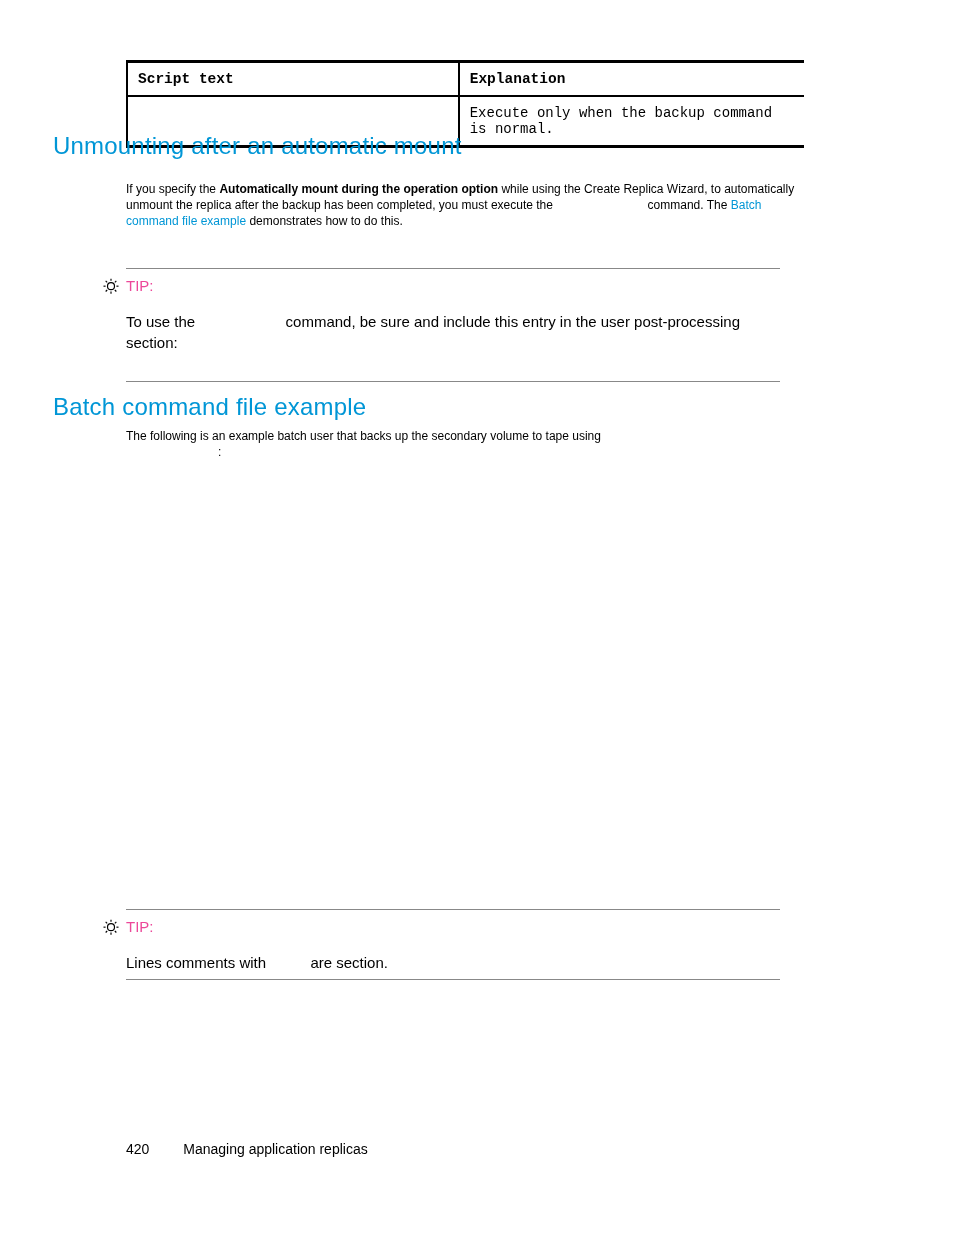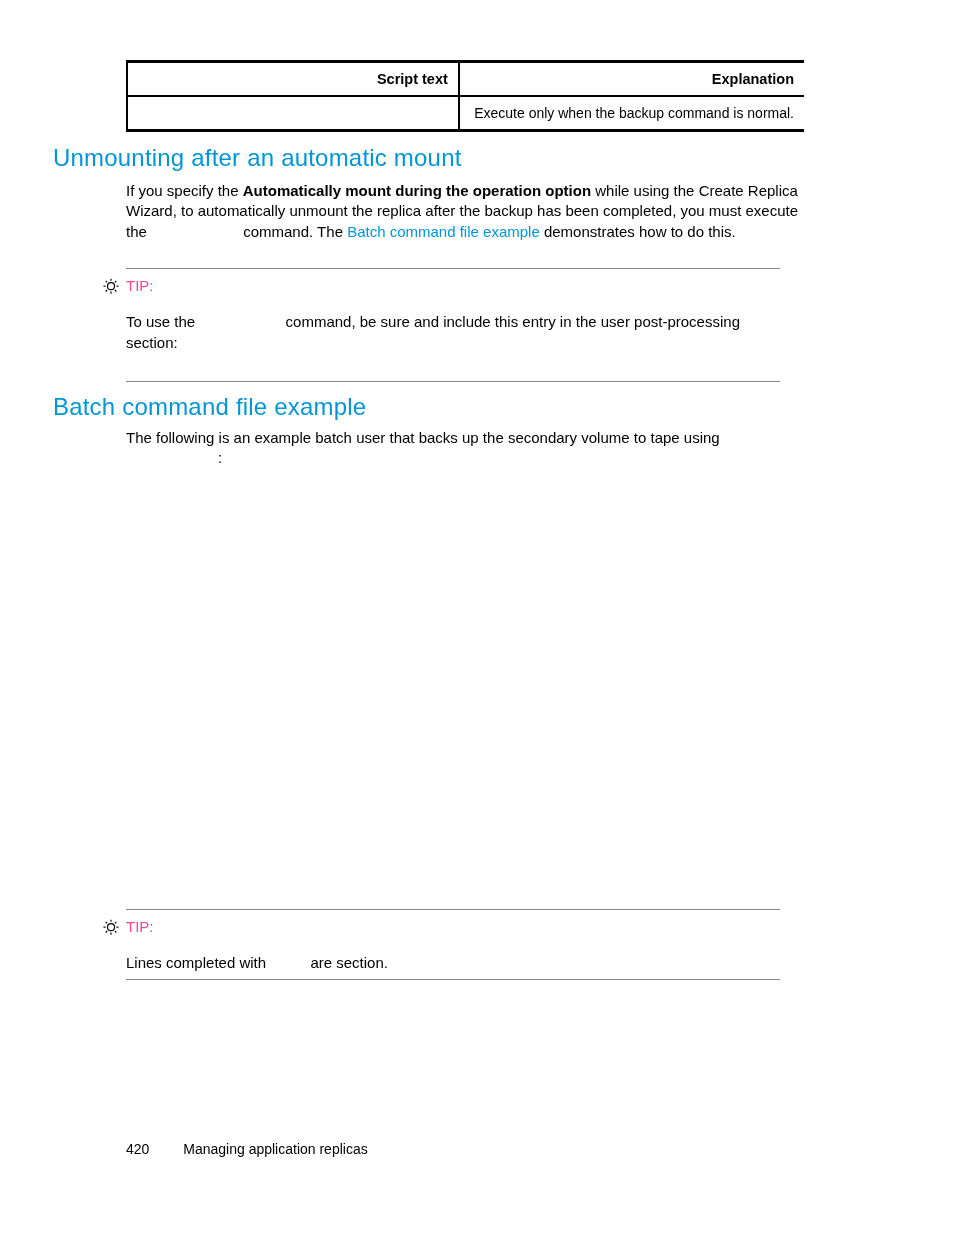--- a/index.html
+++ b/index.html
@@ -26,43 +26,44 @@
     top: 60px;
     width: 678px;
     border-top: 3px solid #000;
     border-bottom: 3px solid #000;
     border-collapse: collapse;
   }
   .tbl th, .tbl td {
     border-left: 2px solid #000;
     border-right: 0;
     padding: 8px 10px;
-    text-align: right;
+    text-align: left;
     vertical-align: top;
     font-size: 14.5px;
+    font-family: Liberation Mono, monospace;
   }
   .tbl th {
     font-weight: bold;
     border-bottom: 2px solid #000;
   }
   .tbl .col1 { width: 333px; }
   .tbl .col2 { width: 345px; }
   .tbl td.exp { font-size: 14px; }
 
   .heading1 {
     position: absolute;
     color: #0096d6;
     font-weight: normal;
     font-size: 24px;
     letter-spacing: 0.2px;
     font-family: Arial, Helvetica, sans-serif;
   }
   .body-para {
     position: absolute;
-    font-size: 15px;
+    font-size: 12px;
     line-height: 1.35;
   }
   .link { color: #0096d6; }
 
   .tip-box {
     position: absolute;
     left: 126px;
     width: 654px;
   }
   .tip-rule {
@@ -109,21 +110,21 @@
     <th class="col1">Script text</th>
     <th class="col2">Explanation</th>
   </tr>
   <tr>
     <td class="col1"></td>
     <td class="col2 exp">Execute only when the backup command is normal.</td>
   </tr>
 </tbody>
     </table>
 
-<div class="heading1" style="left:53px; top:144px;">Unmounting after an automatic mount</div>
+<div class="heading1" style="left:53px; top:132px;">Unmounting after an automatic mount</div>
 
 <div class="body-para" style="left:126px; top:181px; width:678px;">
   <span>If you specify the </span><b>Automatically mount during the operation option</b><span> while using the Create Replica Wizard, to automatically unmount the replica after the backup has been completed, you must execute the </span><span style="display:inline-block; width:88px;"></span><span> command. The </span><span class="link">Batch command file example</span><span> demonstrates how to do this.</span>
 </div>
 
 <span class="tip-icon" style="left:101px; top:277px;">
   <svg width="20" height="20" viewBox="0 0 24 24" fill="none" stroke="black" stroke-width="1.4">
     <circle cx="12" cy="11" r="4.2"></circle>
     <line x1="12" y1="2" x2="12" y2="4.5"></line>
     <line x1="12" y1="17.5" x2="12" y2="20"></line>
@@ -165,21 +166,21 @@
     <line x1="16.6" y1="6.4" x2="18.4" y2="4.6"></line>
     <line x1="5.6" y1="17.4" x2="7.4" y2="15.6"></line>
     <line x1="16.6" y1="15.6" x2="18.4" y2="17.4"></line>
   </svg>
 </span>
 <div class="tip-box" style="top:909px;">
   <hr class="tip-rule">
   <div style="height:8px;"></div>
   <span class="tip-label">TIP:</span>
   <div class="tip-body">
-    <span>Lines completed with </span><span style="display:inline-block; width:36px;"></span><span> are section.</span>
+    <span>Lines comments with </span><span style="display:inline-block; width:36px;"></span><span> are section.</span>
   </div>
   <div style="height:6px;"></div>
   <hr class="tip-rule">
 </div>
 
 <div class="footer">
   <span class="pnum">420</span>
   <span>Managing application replicas</span>
 </div>
 

